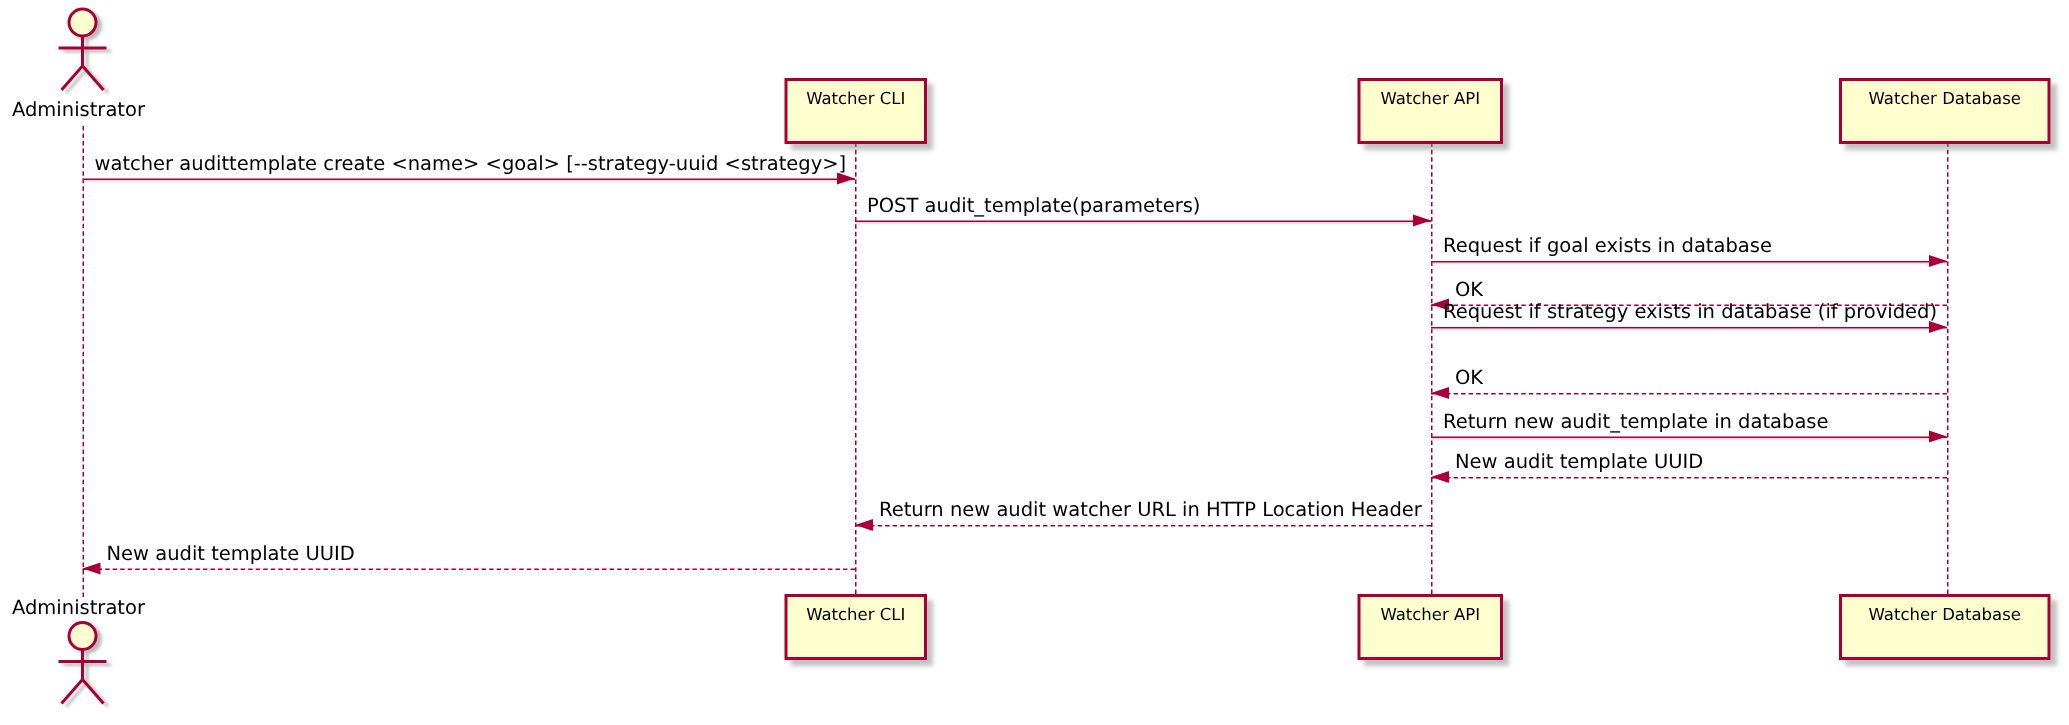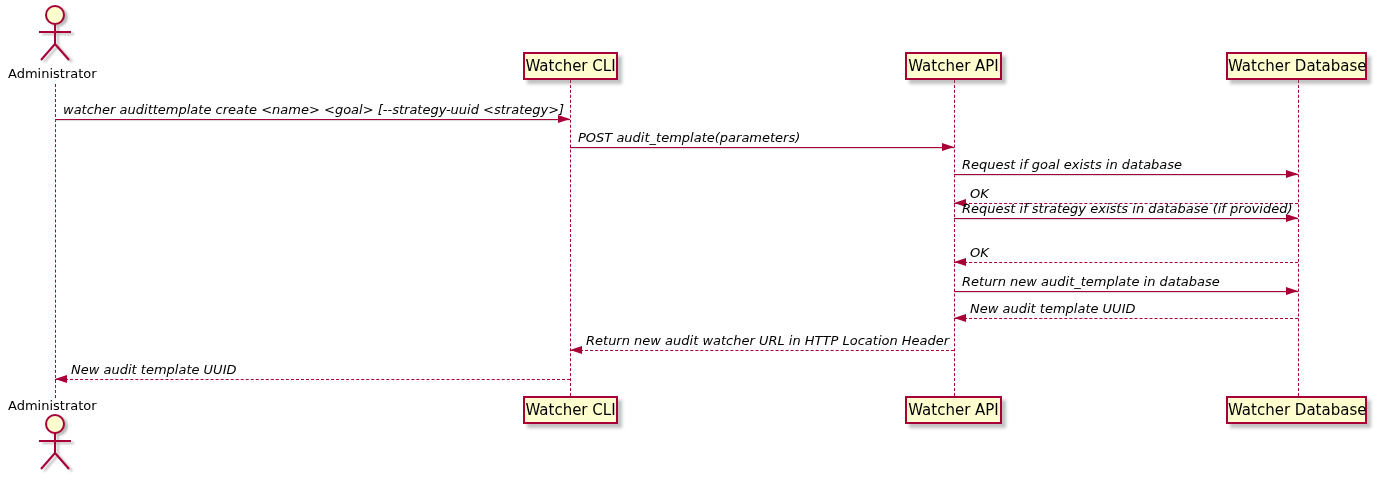--- a/index.html
+++ b/index.html
@@ -17,26 +17,26 @@
   }
   
   .lifeline{
     position:absolute;
     width:0;
     border-left:1px dashed var(--stroke);
   }
   
   .pbox{
     position:absolute;
-    height:28px;
+    height:44px;
     background:var(--fill);
     border:2px solid var(--stroke);
     box-shadow:4px 4px 3px rgba(120,120,120,0.45);
     color:var(--txt);
-    font-size:15px;
+    font-size:11px;
     line-height:24px;
     text-align:center;
     white-space:nowrap;
   }
   
   .actor-label{
     position:absolute;
     font-size:13px;
     color:var(--txt);
     white-space:nowrap;
@@ -47,21 +47,20 @@
   }
   
   .message{position:absolute;}
   .msg-label{
     font-size:13px;
     color:var(--txt);
     height:15px;
     line-height:15px;
     white-space:nowrap;
     margin-bottom:2px;
-    font-style:italic;
   }
   .msg-line{
     position:relative;
     height:0;
     border-top:1px solid var(--stroke);
   }
   .msg-line.solid{box-shadow:0 1px 1px rgba(160,160,160,0.45);}
   .msg-line.dotted{border-top-style:dashed;}
   .arrow{
     position:absolute;

